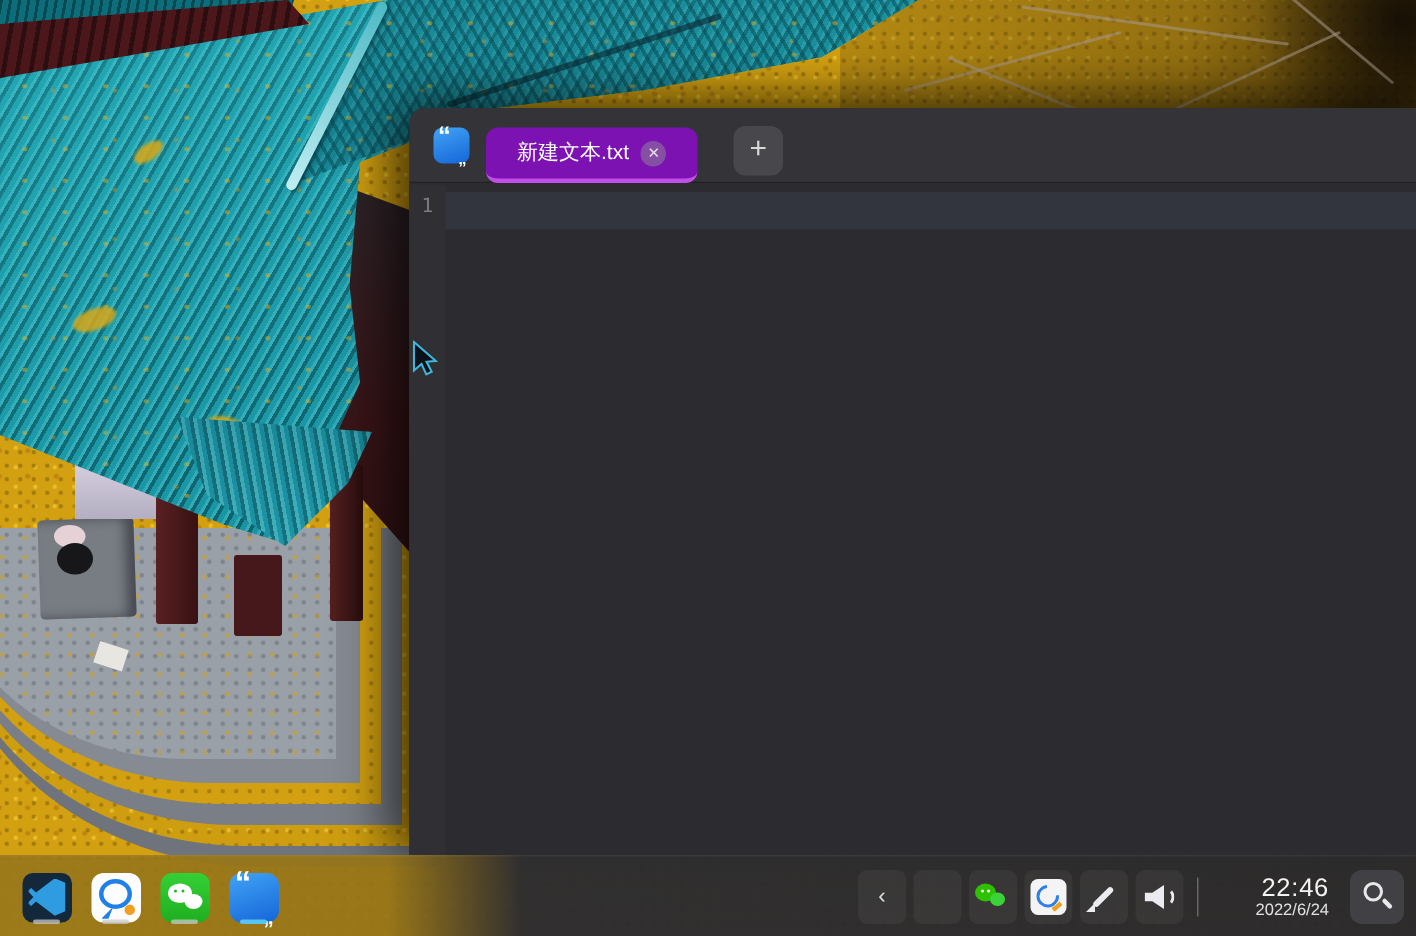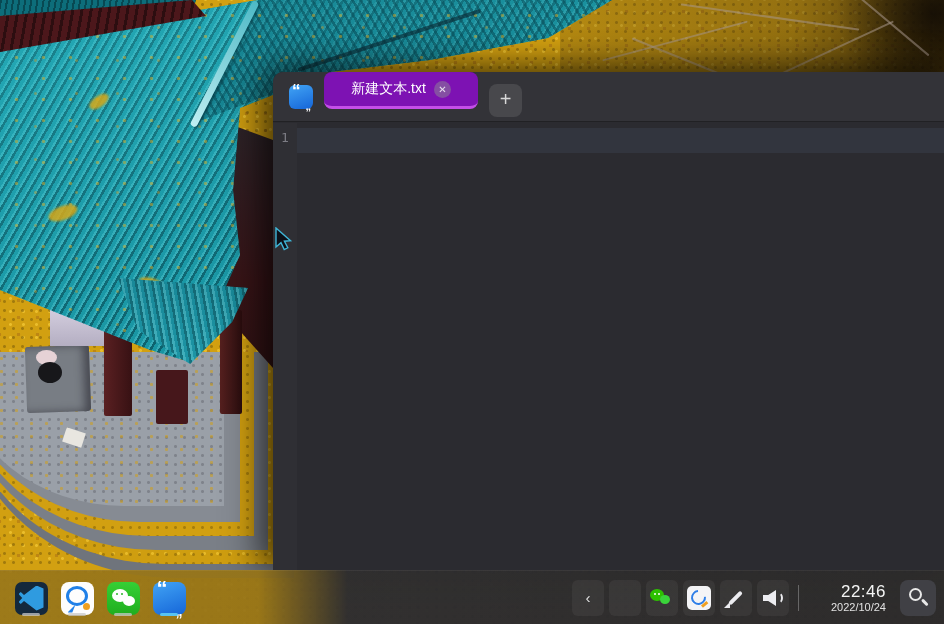--- a/index.html
+++ b/index.html
@@ -104,21 +104,21 @@
   
   .window{position:absolute;left:273px;top:72px;width:671px;height:498px;
       background:#2b2b30;border-radius:10px 0 0 0;
       box-shadow:-16px 0 34px rgba(0,0,0,.5), 0 -10px 30px rgba(0,0,0,.35);}
   .titlebar{position:absolute;left:0;top:0;right:0;height:50px;background:#333338;
       border-radius:10px 0 0 0;border-bottom:1px solid rgba(0,0,0,.35);}
   .win-appicon{position:absolute;left:16px;top:13px;width:24px;height:24px;border-radius:6px;
       background:linear-gradient(160deg,#41a4f5,#1565d8);}
   .quote-t{position:absolute;left:3px;top:-4px;color:#fff;font-weight:bold;font-size:17px;}
   .quote-b{position:absolute;right:2px;bottom:-3px;color:#fff;font-weight:bold;font-size:11px;}
-  .tab{position:absolute;left:51px;top:0;width:154px;height:37px;background:#7d12b3;
+  .tab{position:absolute;left:51px;top:13px;width:141px;height:37px;background:#7d12b3;
       border-radius:8px;border-bottom:3px solid #c44fe8;display:flex;align-items:center;
       justify-content:center;color:#fff;font-size:14px;}
   .tab-label{padding-right:4px;white-space:nowrap;}
   .tab-close{width:17px;height:17px;border-radius:50%;background:rgba(140,130,150,.55);color:#e8e0ee;
       font-size:10px;line-height:17px;text-align:center;margin-left:4px;flex:0 0 auto;}
   .newtab{position:absolute;left:216px;top:12px;width:33px;height:33px;border-radius:8px;
       background:#48484c;color:#d8d8d8;font-size:20px;line-height:31px;text-align:center;}
   .editor{position:absolute;left:0;top:51px;right:0;bottom:0;background:#2b2b30;}
   .gutter{position:absolute;left:0;top:0;bottom:0;width:24px;background:#2f2f34;
       color:#7c7c84;font-size:13px;text-align:center;padding-top:7px;
@@ -313,21 +313,21 @@
       </div>
       <div class="tray-btn">
         <div class="ic-speaker">
           <div class="spk-body"></div>
           <div class="spk-wave"></div>
         </div>
       </div>
       <div class="tray-divider"></div>
       <div class="clock">
         <div class="clock-time">22:46</div>
-        <div class="clock-date">2022/10/24</div>
+        <div class="clock-date">2022/6/24</div>
       </div>
       <div class="search-btn">
         <div class="mag-circle"></div>
         <div class="mag-handle"></div>
       </div>
     </div>
   </div>
 
   <svg class="cursor" viewBox="0 0 20 26">
     <path d="M2,1 L2,20 L7,15.6 L10.2,22.6 L13.8,20.8 L10.4,14.2 L16.5,13.6 Z" fill="#0c1018" stroke="#3fb6d8" stroke-width="1.4"></path>

